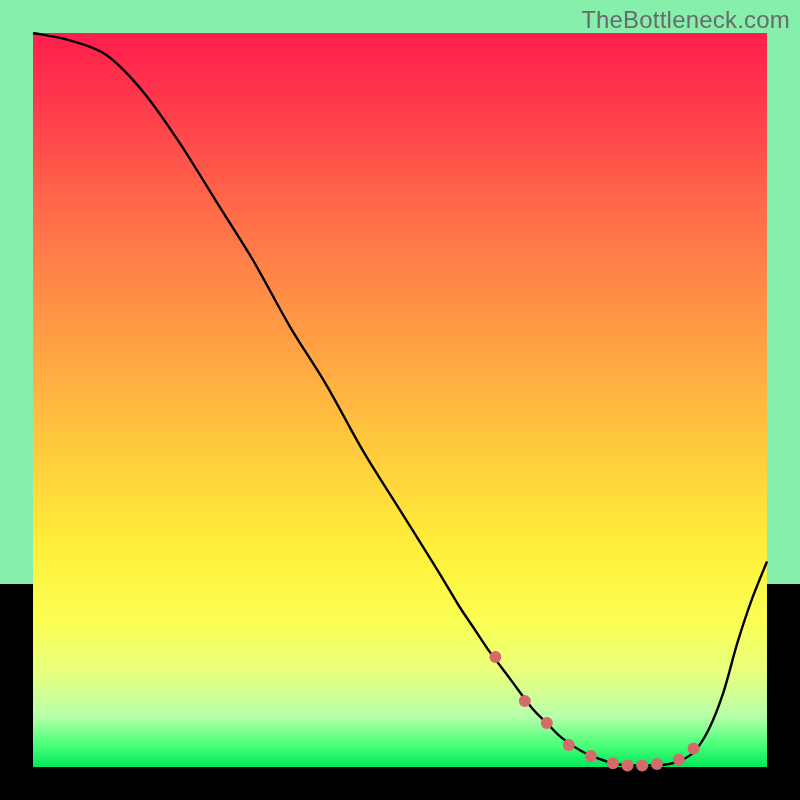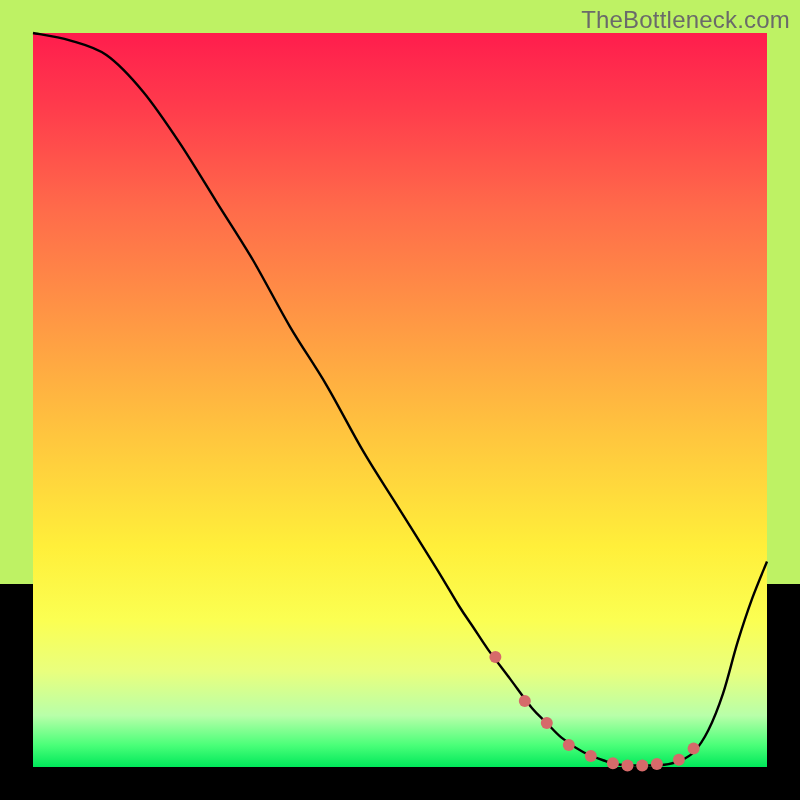--- a/index.html
+++ b/index.html
@@ -10,21 +10,21 @@
     background: #000;
     overflow: hidden;
     font-family: Arial, Helvetica, sans-serif;
   }
   .frame {
     position: absolute;
     left: 0;
     top: 0;
     width: 800px;
     height: 584px;
-    background: #bef264;
+    background: #86efac;
   }
   .plot-area {
     position: absolute;
     left: 33px;
     top: 33px;
     width: 734px;
     height: 734px;
     background: linear-gradient(to bottom,
       #ff1d4d 0%,
       #ff3b4c 10%,

